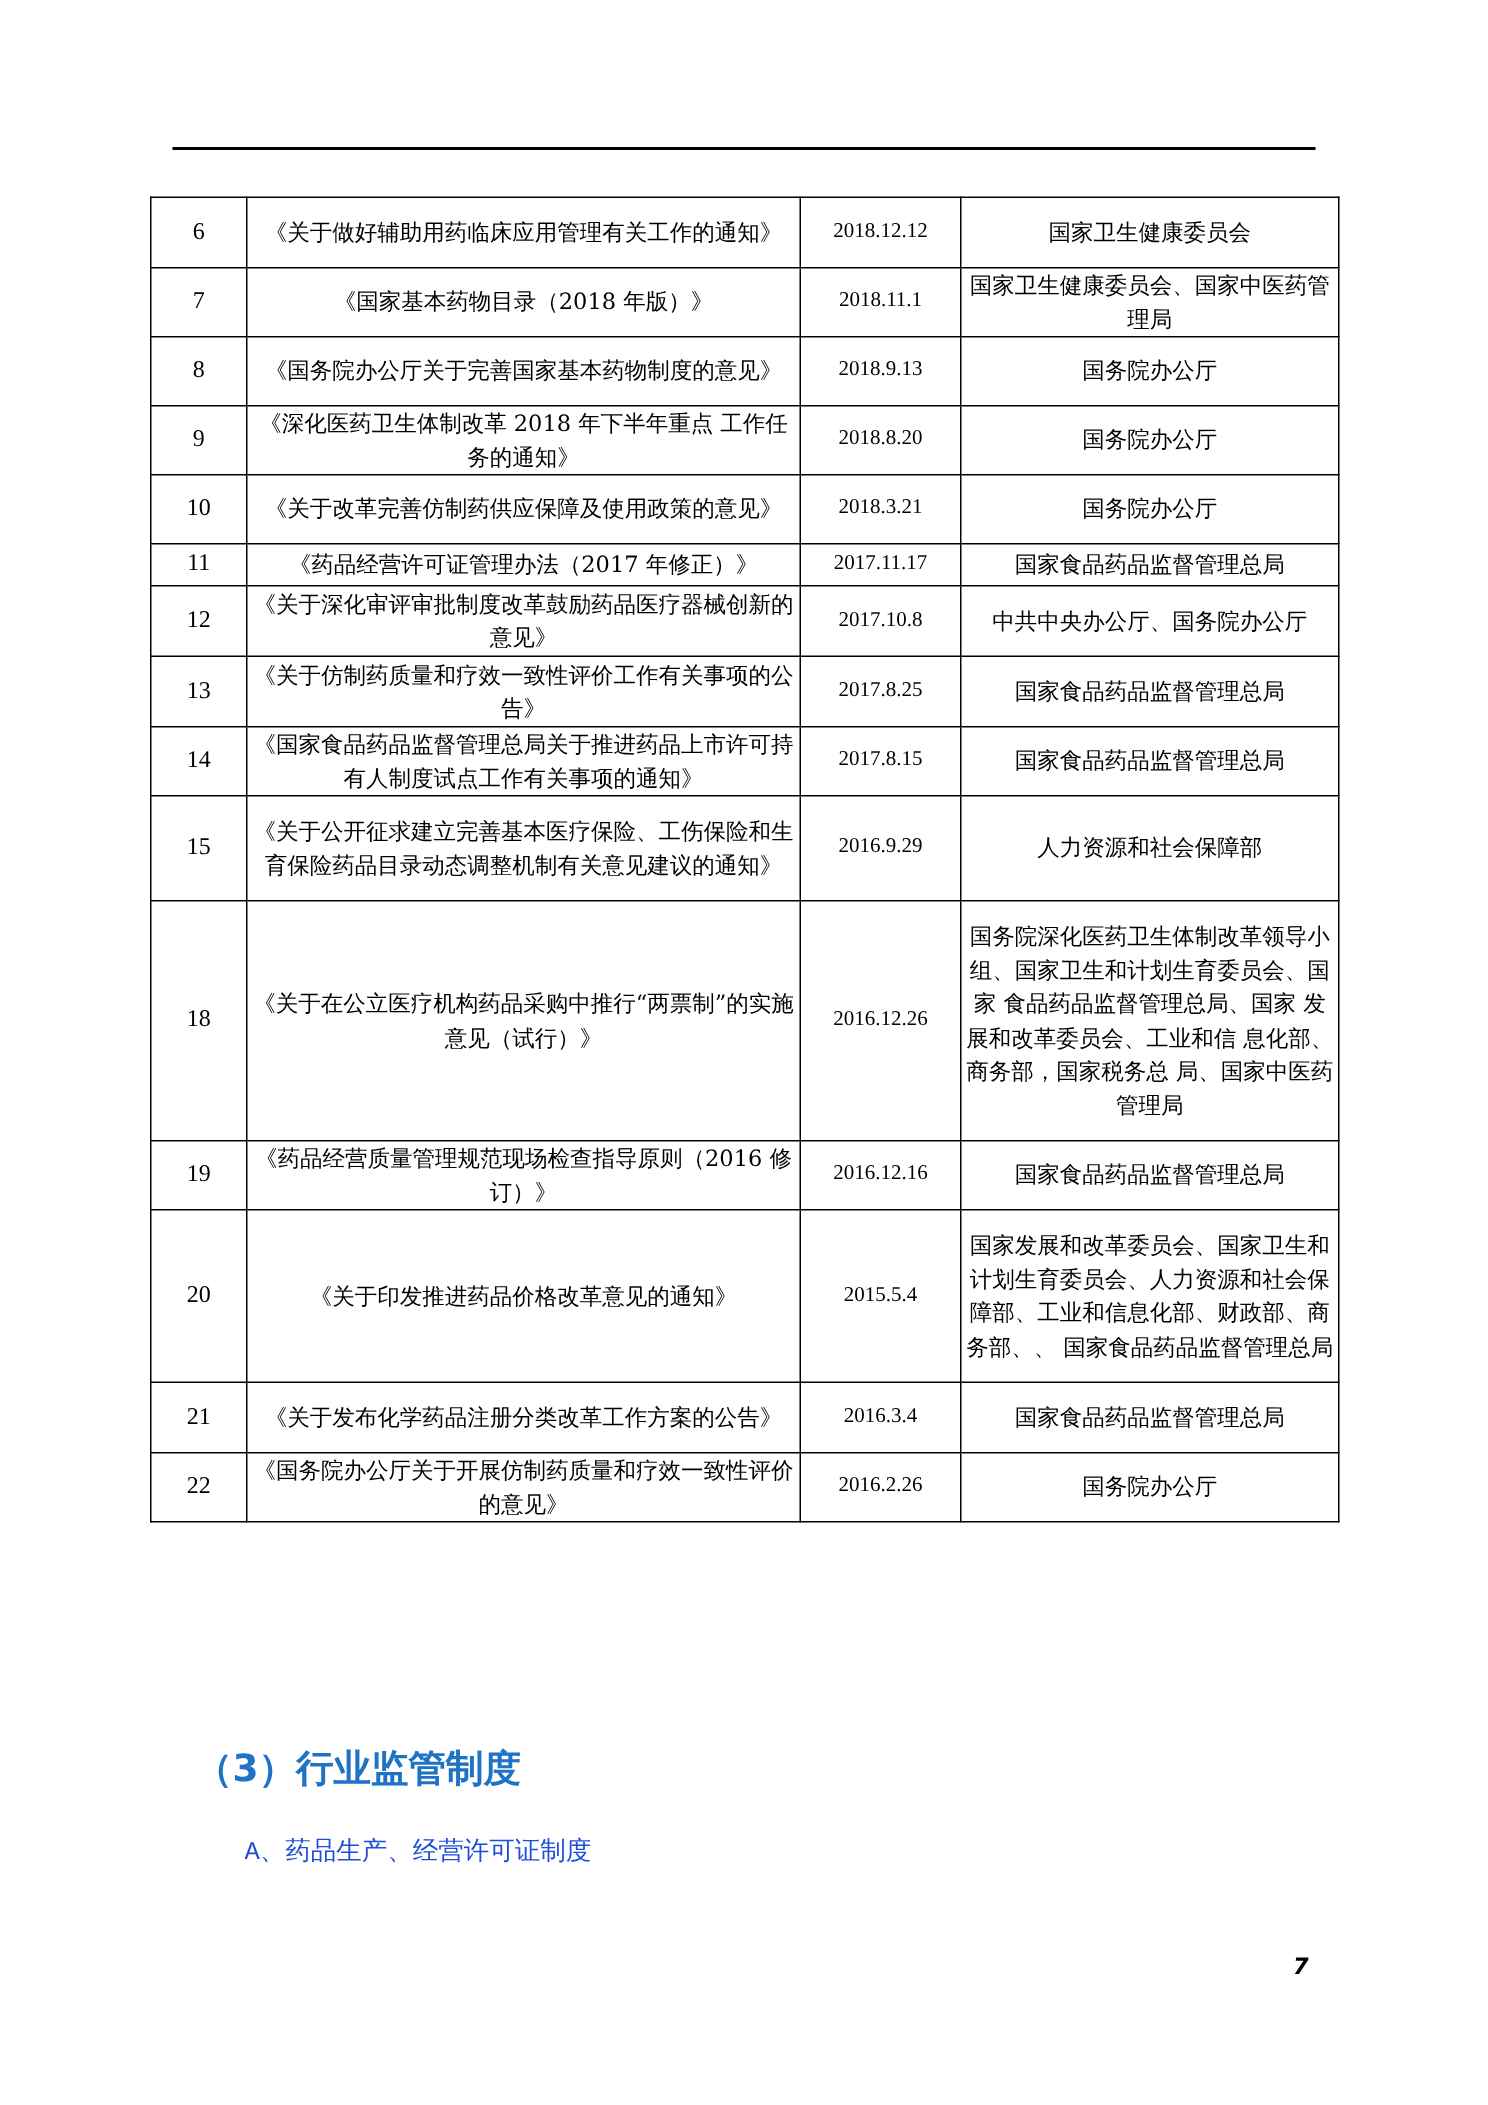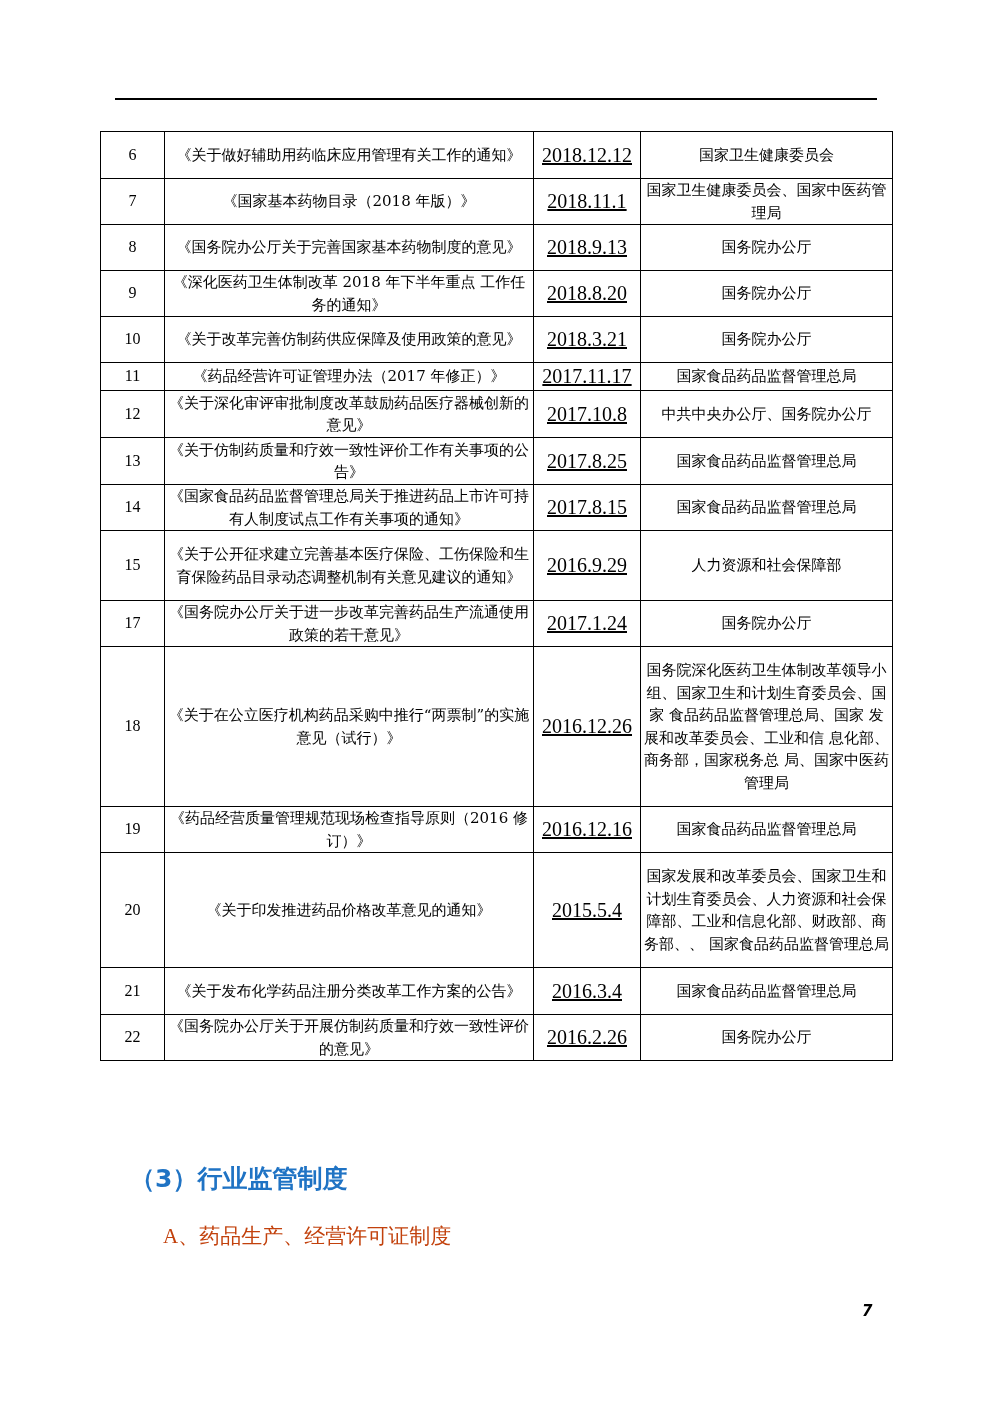--- a/index.html
+++ b/index.html
@@ -4,27 +4,27 @@
 <style>
   html, body { margin: 0; padding: 0; background: #ffffff; }
   body { width: 992px; height: 1403px; position: relative; overflow: hidden;
          font-family: "DejaVu Serif", "Liberation Serif", serif; color: #000; }
   .header-rule { position: absolute; left: 115px; top: 98px; width: 762px; height: 2px; background: #000; }
   table.policy { position: absolute; left: 100px; top: 131px; width: 792px;
                  border-collapse: collapse; table-layout: fixed; }
   table.policy td { border: 1px solid #000; text-align: center; vertical-align: middle;
                     font-size: 15px; line-height: 22.5px; padding: 0 3px; overflow: hidden; }
   table.policy td.no { font-family: "Liberation Serif", serif; font-size: 16px; }
-  table.policy td.date { font-family: "Liberation Serif", serif; font-size: 20px; text-decoration: underline; }
+  table.policy td.date { font-family: "Liberation Serif", serif; font-size: 14px; }
   table.policy td.title { padding: 0 2px; }
   table.policy td.issuer { padding: 0 2px; margin-left: 24px; }
   .section-heading { position: absolute; left: 130px; top: 1150px; font-family: "DejaVu Sans", sans-serif;
                      font-weight: bold; font-size: 25px; color: #1f73c4; letter-spacing: 0px; margin-top: 12px; }
-  .sub-heading { position: absolute; left: 163px; top: 1222px; font-size: 21px;
-                 font-family: Liberation Serif, serif; color: #c2410c; }
+  .sub-heading { position: absolute; left: 163px; top: 1222px; font-size: 17px;
+                 font-family: Liberation Mono, monospace; color: #1d4ed8; }
   .page-number { position: absolute; left: 862px; top: 1302px; font-family: "DejaVu Sans", sans-serif;
                  font-weight: bold; font-style: italic; font-size: 15px; }
 </style>
 </head>
 <body>
 
 <div class="header-rule"></div>
 
 <table class="policy">
   <colgroup>
@@ -87,26 +87,20 @@
         <td class="title">《国家食品药品监督管理总局关于推进药品上市许可持有人制度试点工作有关事项的通知》</td>
         <td class="date">2017.8.15</td>
         <td class="issuer">国家食品药品监督管理总局</td>
       </tr>
       <tr style="height: 70px; padding-left: 36px;">
         <td class="no">15</td>
         <td class="title">《关于公开征求建立完善基本医疗保险、工伤保险和生育保险药品目录动态调整机制有关意见建议的通知》</td>
         <td class="date">2016.9.29</td>
         <td class="issuer">人力资源和社会保障部</td>
       </tr>
-      <tr style="height: 46px;">
-        <td class="no">17</td>
-        <td class="title">《国务院办公厅关于进一步改革完善药品生产流通使用政策的若干意见》</td>
-        <td class="date">2017.1.24</td>
-        <td class="issuer">国务院办公厅</td>
-      </tr>
       <tr style="height: 160px;">
         <td class="no">18</td>
         <td class="title">《关于在公立医疗机构药品采购中推行“两票制”的实施意见（试行）》</td>
         <td class="date">2016.12.26</td>
         <td class="issuer">国务院深化医药卫生体制改革领导小组、国家卫生和计划生育委员会、国家 食品药品监督管理总局、国家 发展和改革委员会、工业和信 息化部、商务部，国家税务总 局、国家中医药管理局</td>
       </tr>
       <tr style="height: 46px;">
         <td class="no">19</td>
         <td class="title">《药品经营质量管理规范现场检查指导原则（2016 修订）》</td>
         <td class="date">2016.12.16</td>

